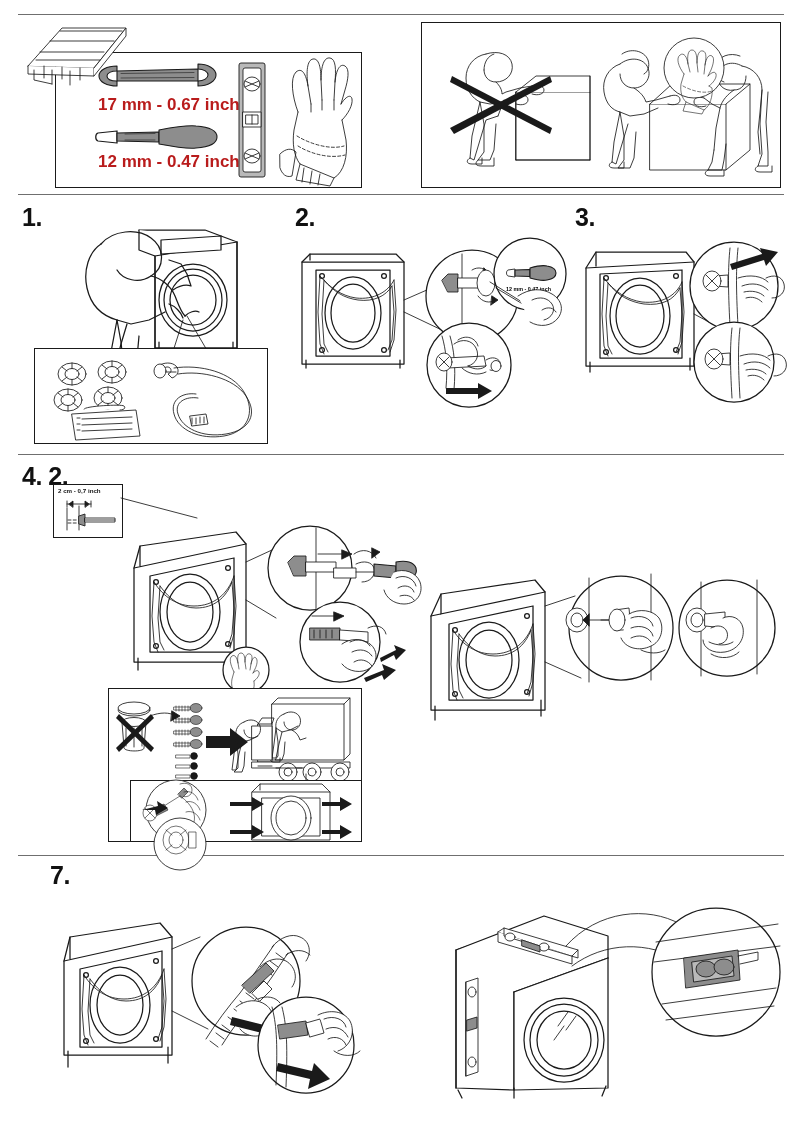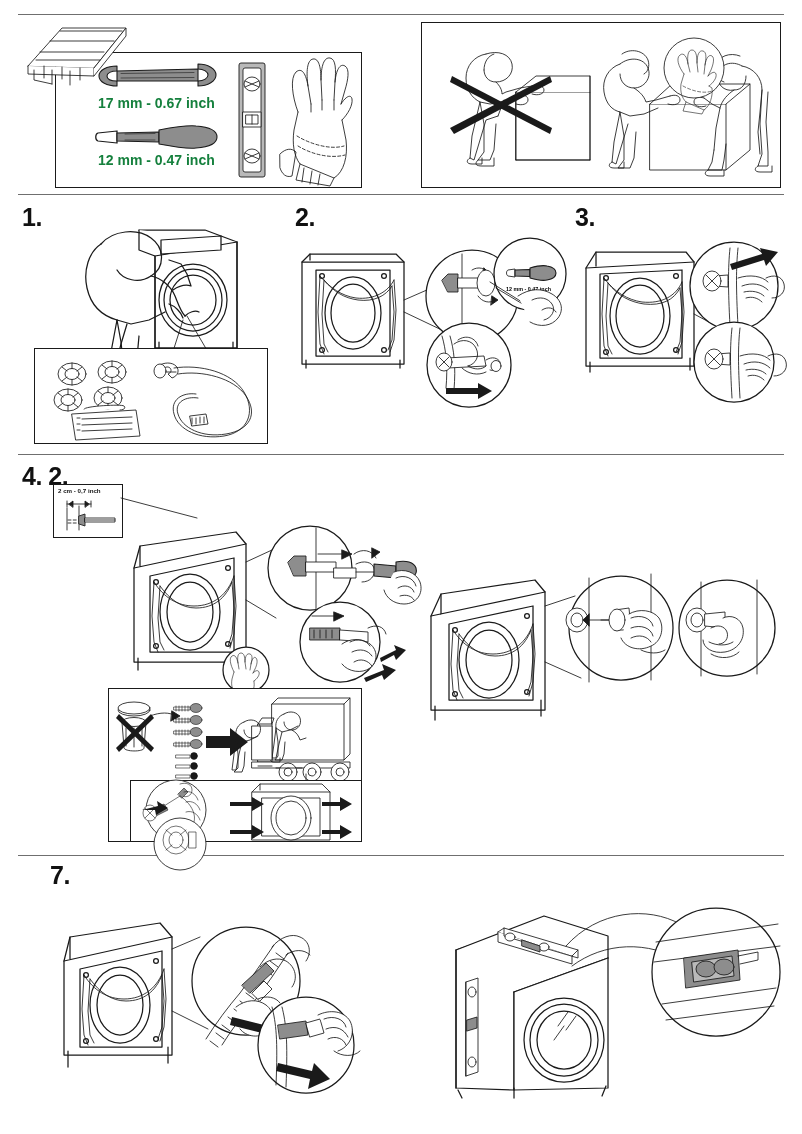--- a/index.html
+++ b/index.html
@@ -4,21 +4,21 @@
 <title>Installation Guide</title>
 <style>
   html,body{margin:0;padding:0;background:#fff;}
   body{width:802px;height:1134px;position:relative;overflow:hidden;
        font-family:"Liberation Sans",sans-serif;color:#1a1a1a;}
   .page{position:absolute;inset:0;}
   .rule{position:absolute;left:18px;right:18px;height:1px;background:#6f6f6f;}
   .panel{position:absolute;border:1.4px solid #1a1a1a;background:#fff;}
   .stepnum{position:absolute;font-weight:bold;font-size:25px;letter-spacing:-0.5px;
            color:#111;line-height:1;}
-  .cap{position:absolute;font-size:14px;font-weight:600;color:#15803d;white-space:nowrap;}
+  .cap{position:absolute;font-size:17px;font-weight:600;color:#b91c1c;white-space:nowrap;}
   .cap-sm{position:absolute;font-size:5.4px;font-weight:600;color:#111;white-space:nowrap;}
   .cap-box{position:absolute;font-size:6.2px;font-weight:600;color:#111;white-space:nowrap;}
   svg{display:block;overflow:visible;}
   .ln{fill:none;stroke:#1a1a1a;stroke-width:1.25;stroke-linejoin:round;stroke-linecap:round;}
   .ln-t{fill:none;stroke:#1a1a1a;stroke-width:0.85;stroke-linejoin:round;stroke-linecap:round;}
   .ln-h{fill:none;stroke:#1a1a1a;stroke-width:0.6;stroke-linejoin:round;stroke-linecap:round;}
   .fw{fill:#fff;stroke:#1a1a1a;stroke-width:1.25;stroke-linejoin:round;}
   .fw-t{fill:#fff;stroke:#1a1a1a;stroke-width:0.85;stroke-linejoin:round;}
   .fg{fill:#8d8d8d;stroke:#1a1a1a;stroke-width:1.1;stroke-linejoin:round;}
   .fgl{fill:#b9b9b9;stroke:#1a1a1a;stroke-width:0.9;stroke-linejoin:round;}

